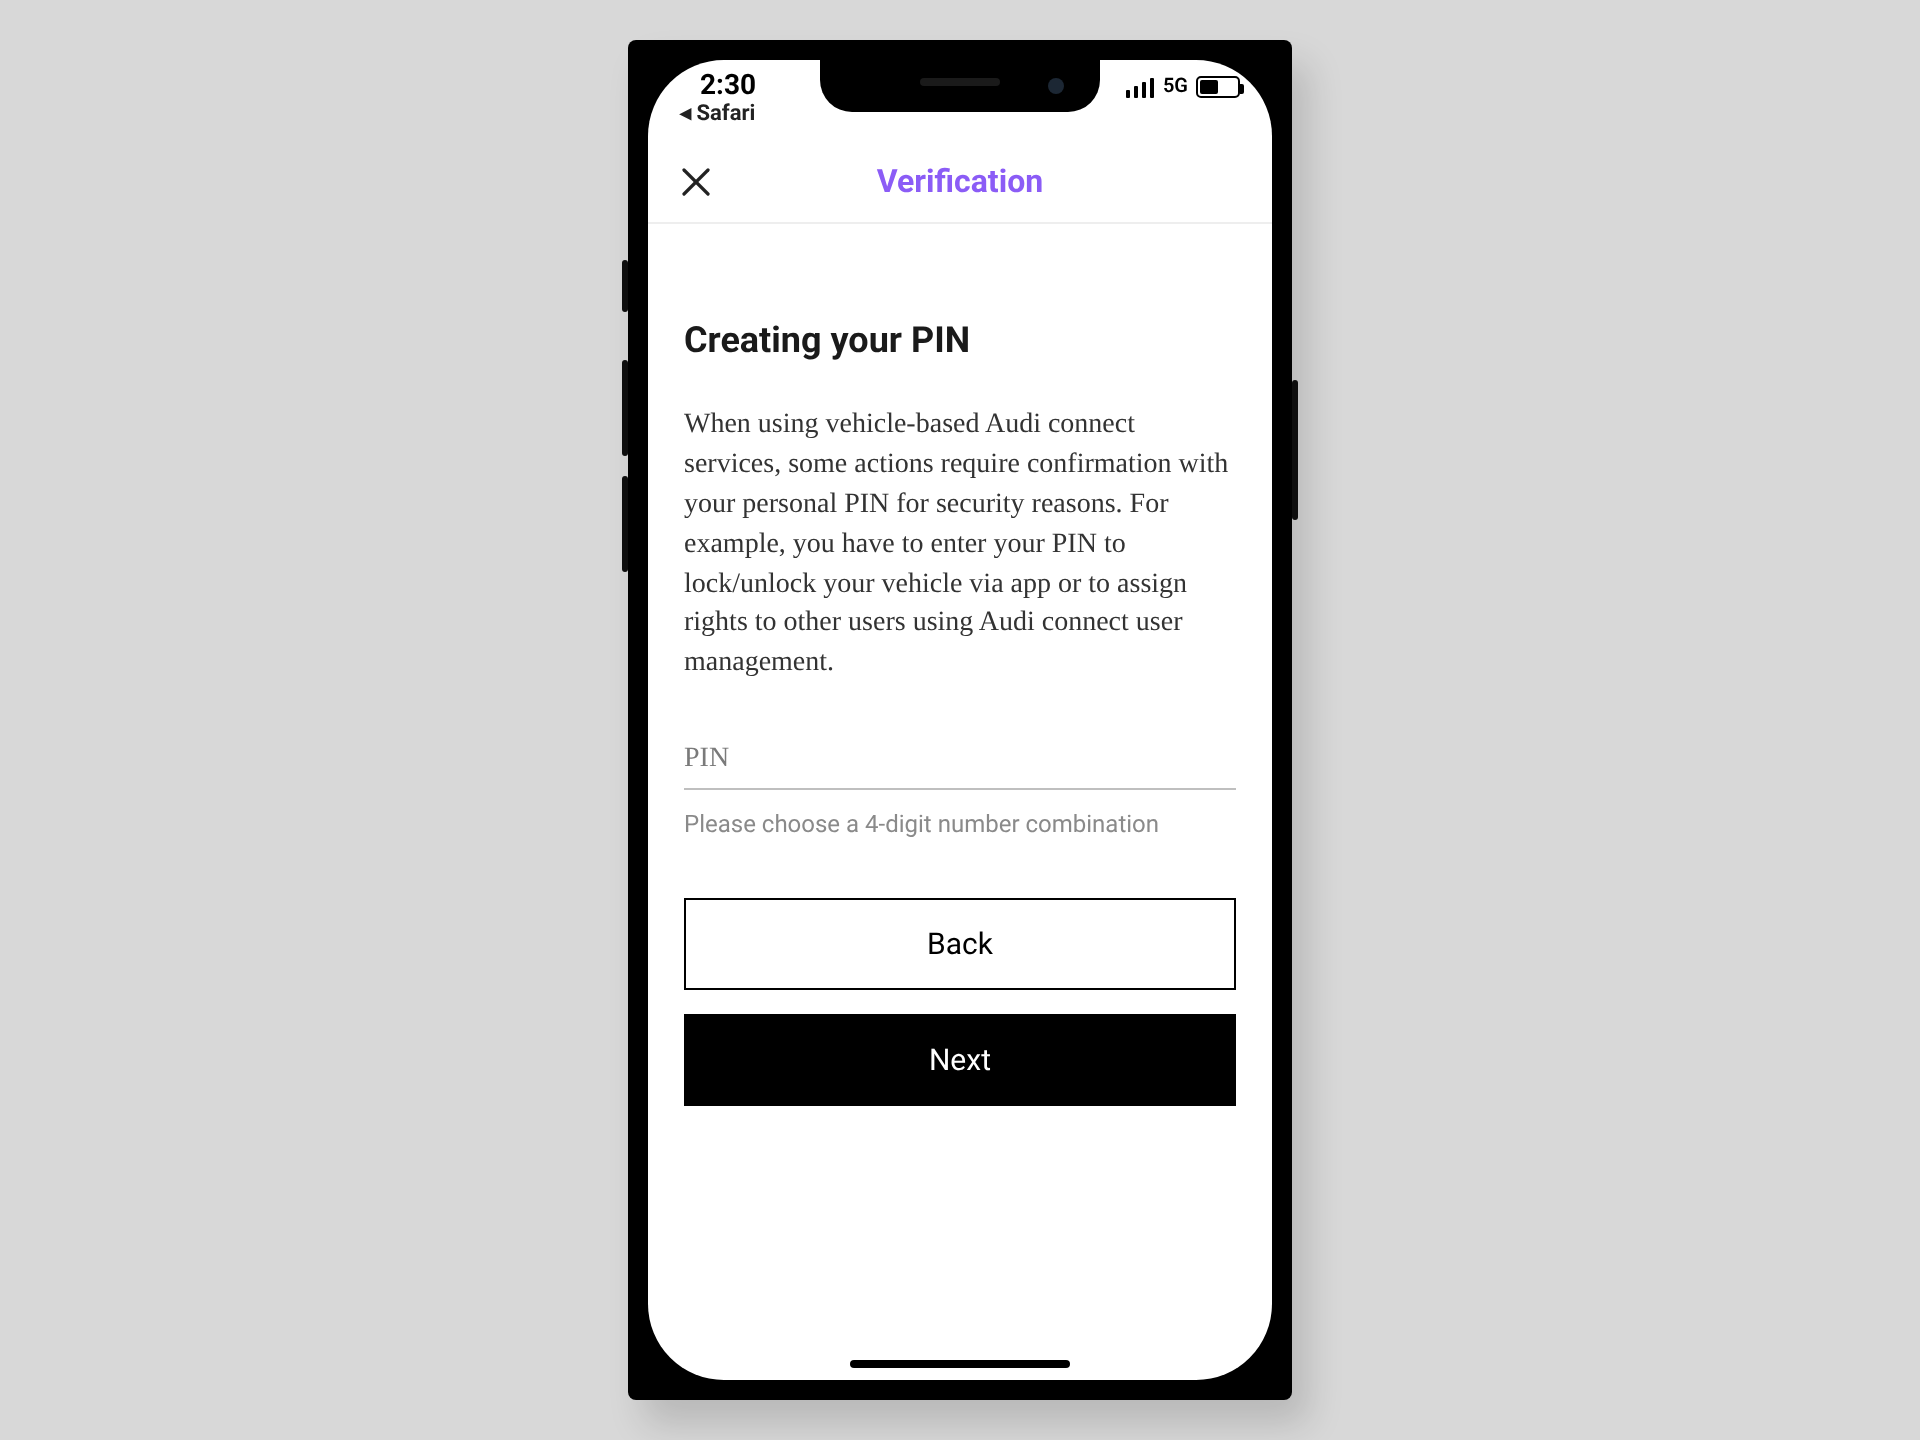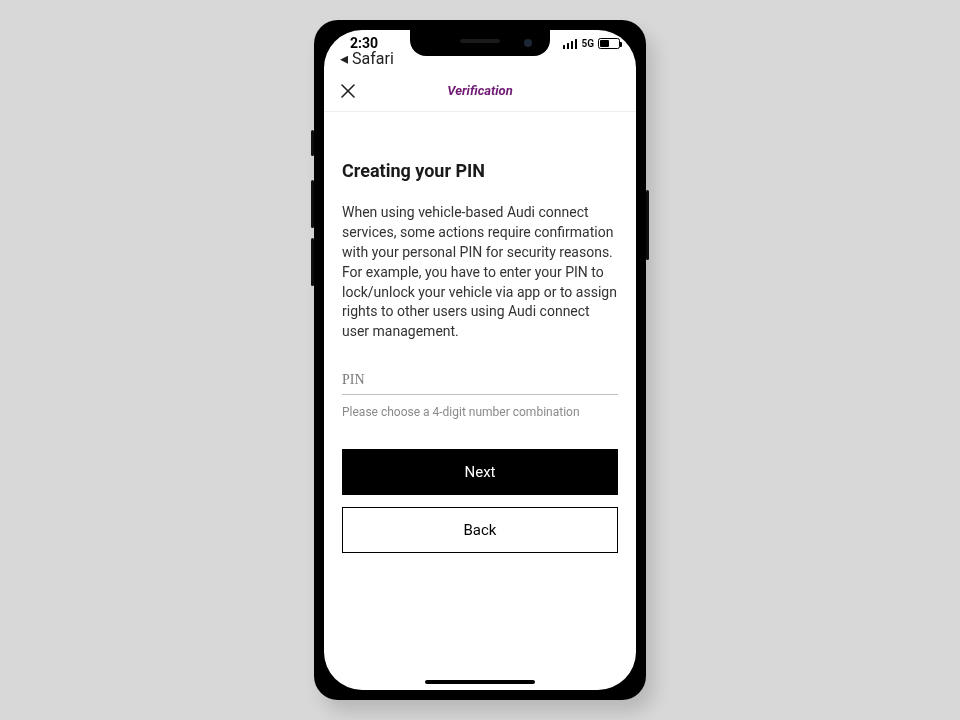--- a/index.html
+++ b/index.html
@@ -8,21 +8,21 @@
     background: #d8d8d8;
     display: flex;
     align-items: center;
     justify-content: center;
     font-family: -apple-system, BlinkMacSystemFont, "Segoe UI", Roboto, Helvetica, Arial, sans-serif;
   }
   .phone {
     width: 332px;
     height: 680px;
     background: #000;
-    border-radius: 24px;
+    border-radius: 4px;
     padding: 10px;
     position: relative;
     box-shadow: 8px 12px 18px rgba(0,0,0,0.15);
   }
   .side-btn {
     position: absolute;
     background: #0e0e0e;
     border-radius: 2px;
   }
   .side-btn.left1 { left: -3px; top: 110px; width: 3px; height: 26px; }
@@ -76,21 +76,21 @@
     display: flex;
     align-items: flex-start;
     justify-content: space-between;
     padding: 6px 16px 0 16px;
     font-size: 13px;
     font-weight: 600;
     color: #000;
   }
   .sb-left { display: flex; flex-direction: column; gap: 1px; }
   .sb-time { font-size: 14px; font-weight: 700; line-height: 1; padding-left: 10px; }
-  .sb-back { font-size: 16px; font-weight: 400; line-height: 1; color: #222; }
+  .sb-back { font-size: 11px; font-weight: 700; line-height: 1; color: #222; }
   .sb-right { display: flex; align-items: center; gap: 4px; padding-top: 2px; }
   .sig-bars { display: flex; align-items: flex-end; gap: 1.5px; }
   .sig-bars span { width: 2.5px; background: #000; border-radius: 0.5px; }
   .sig-bars span:nth-child(1){height:4px;}
   .sig-bars span:nth-child(2){height:6px;}
   .sig-bars span:nth-child(3){height:8px;}
   .sig-bars span:nth-child(4){height:10px;}
   .net-label { font-size: 10px; font-weight: 600; }
   .battery {
     width: 22px; height: 11px; border: 1px solid #000; border-radius: 2.5px;
@@ -110,42 +110,42 @@
     border-bottom: 1px solid #eee;
   }
   .appheader .close {
     position: absolute;
     left: 14px;
     width: 20px; height: 20px;
     display: flex; align-items: center; justify-content: center;
     cursor: pointer;
   }
   .appheader .title {
-    font-size: 13px;
+    font-size: 16px;
     font-weight: 700;
-    color: #701a75;
-    font-style: italic;
+    color: #8b5cf6;
   }
   .content {
     flex: 1;
     padding: 48px 18px 0 18px;
     overflow: hidden;
     color: #222;
   }
   .h1 {
     font-size: 18px;
     font-weight: 700;
     color: #1a1a1a;
     margin-bottom: 22px;
   }
   .para {
     font-size: 14px;
     line-height: 1.42;
     color: #333;
     margin-bottom: 18px;
+    font-family: Liberation Serif, serif;
   }
   .pin-field {
     margin-top: 30px;
     border-bottom: 1px solid #bfbfbf;
     padding-bottom: 6px;
   }
   .pin-label {
     font-size: 14px;
     color: #7a7a7a;
     font-family: Liberation Serif, serif;
@@ -230,20 +230,20 @@
     <div class="content">
       <div class="h1">Creating your PIN</div>
       <div class="para">When using vehicle-based Audi connect services, some actions require confirmation with your personal PIN for security reasons. For example, you have to enter your PIN to lock/unlock your vehicle via app or to assign rights to other users using Audi connect user management.</div>
 
       <div class="pin-field">
         <div class="pin-label">PIN</div>
       </div>
       <div class="hint">Please choose a 4-digit number combination</div>
 
       <div class="buttons">
+        <div class="btn secondary">Back</div>
         <div class="btn primary">Next</div>
-        <div class="btn secondary">Back</div>
       </div>
     </div>
 
     <div class="home-indicator"></div>
   </div>
 </div>
 
 </body></html>

